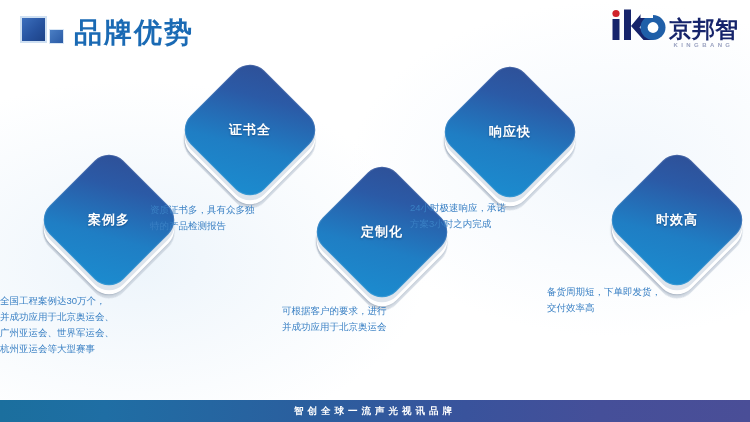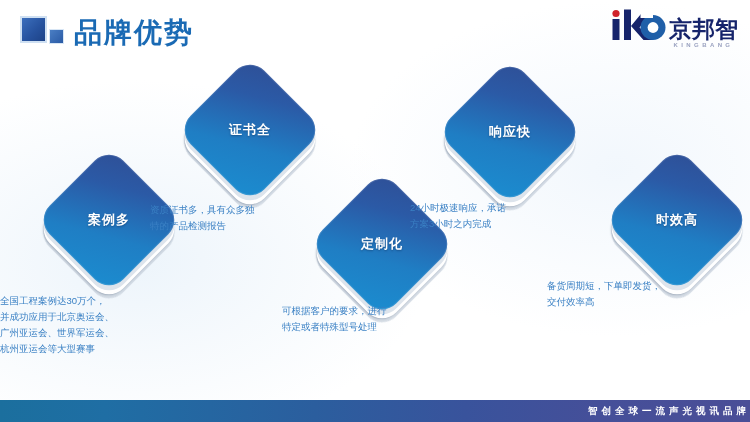--- a/index.html
+++ b/index.html
@@ -86,21 +86,21 @@
     font-size:9.5px;
     line-height:16px;
     color:#3a80c4;
     white-space:pre-line;
   }
 
   
   .footer {
     position:absolute; left:0; bottom:0; width:750px; height:22px;
     background:linear-gradient(90deg,#1b6f9e 0%,#1f6ea4 14%,#2b5e9e 42%,#39539c 62%,#454f99 80%,#4a4e97 100%);
-    display:flex; align-items:center; justify-content:flex-end;
+    display:flex; align-items:center; justify-content:center;
   }
   .footer-text {
     color:#ffffff; font-size:9.5px; font-weight:bold; letter-spacing:4px;
     white-space:nowrap;
   }
 </style>
 </head>
 <body>
 
 <div class="bg-wash"></div>
@@ -150,31 +150,31 @@
     <div class="plate p3"></div>
     <div class="plate p2"></div>
     <div class="plate p1"></div>
     <div class="plate face"></div>
     <div class="diamond-label">证书全</div>
   </div>
 </div>
 <div class="desc" style="left:150px; top:202px; width:200px;">资质证书多，具有众多独
 特的产品检测报告</div>
 
-<div class="card" style="left:330px; top:192px;">
+<div class="card" style="left:330px; top:180px;">
   <div class="diamond-wrap">
     <div class="plate p3"></div>
     <div class="plate p2"></div>
     <div class="plate p1"></div>
     <div class="plate face"></div>
     <div class="diamond-label">定制化</div>
   </div>
 </div>
 <div class="desc" style="left:282px; top:303px; width:200px;">可根据客户的要求，进行
-特定或者特殊型号处理</div>
+并成功应用于北京奥运会</div>
 
 <div class="card" style="left:458px; top:80px;">
   <div class="diamond-wrap">
     <div class="plate p3"></div>
     <div class="plate p2"></div>
     <div class="plate p1"></div>
     <div class="plate face"></div>
     <div class="diamond-label">响应快</div>
   </div>
 </div>
@@ -183,18 +183,18 @@
 
 <div class="card" style="left:625px; top:168px;">
   <div class="diamond-wrap">
     <div class="plate p3"></div>
     <div class="plate p2"></div>
     <div class="plate p1"></div>
     <div class="plate face"></div>
     <div class="diamond-label">时效高</div>
   </div>
 </div>
-<div class="desc" style="left:547px; top:278px; width:200px;">备货周期短，下单即发货，
+<div class="desc" style="left:547px; top:284px; width:200px;">备货周期短，下单即发货，
 交付效率高</div>
 
 <div class="footer">
   <div class="footer-text">智创全球一流声光视讯品牌</div>
 </div>
 
 </body></html>

